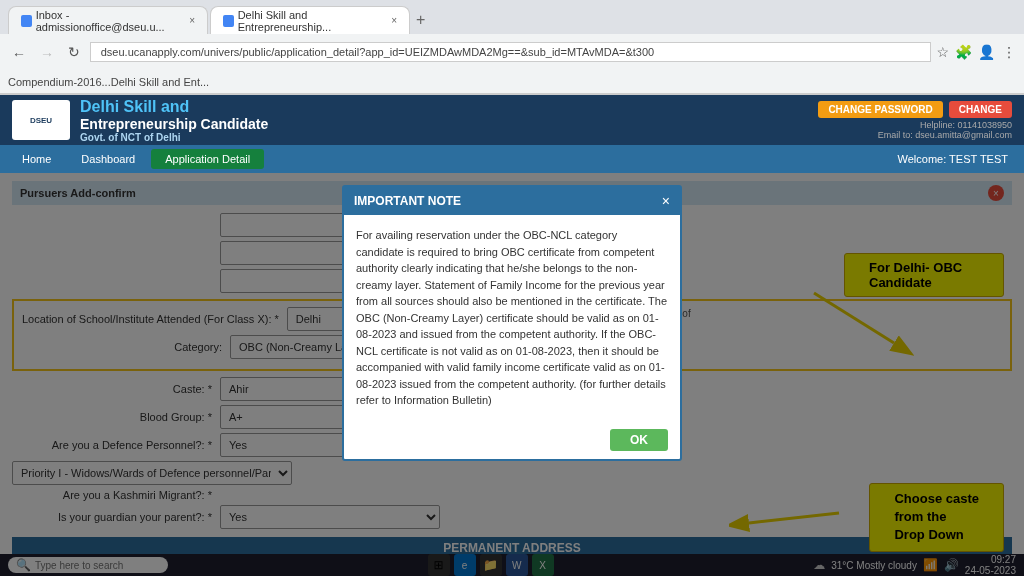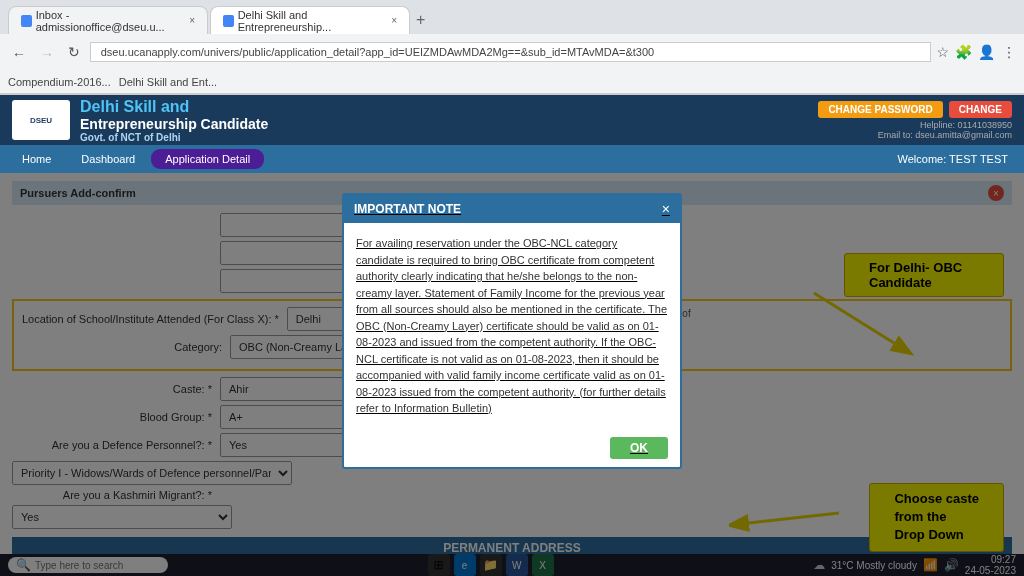--- a/index.html
+++ b/index.html
@@ -15,21 +15,21 @@
     .new-tab-btn { background: none; border: none; font-size: 16px; color: #666; cursor: pointer; padding: 4px; }
 
     .address-bar-row { display: flex; align-items: center; padding: 4px 8px; background: #f1f3f4; gap: 6px; height: 36px; }
     .nav-btn { background: none; border: none; font-size: 14px; color: #555; cursor: pointer; padding: 2px 4px; }
     .nav-btn:disabled { color: #bbb; }
     .address-bar { flex: 1; background: #fff; border: 1px solid #ccc; border-radius: 0; padding: 3px 10px; font-size: 11px; color: #333; display: flex; align-items: center; text-align: right; }
     .address-text { font-size: 11px; color: #444; }
     .toolbar-icons { display: flex; gap: 6px; align-items: center; }
     .toolbar-icon { font-size: 14px; color: #555; cursor: pointer; }
 
-    .bookmarks-bar { display: flex; align-items: center; padding: 2px 8px; background: #f1f3f4; border-bottom: 1px solid #ccc; gap: 8px; height: 24px; }
+    .bookmarks-bar { display: flex; align-items: center; padding: 2px 8px; background: #f1f3f4; border-bottom: 1px solid #ccc; height: 24px; }
     .bookmark-item { font-size: 11px; color: #444; cursor: pointer; display: flex; align-items: center; gap: 3px; }
 
     
     .app { background: #f0f0f0; height: calc(576px - 94px); display: flex; flex-direction: column; }
 
     
     .app-header { background: #1a3a5c; display: flex; align-items: center; justify-content: space-between; padding: 0 12px; height: 50px; }
     .header-left { display: flex; align-items: center; gap: 10px; }
     .dseu-logo { width: 58px; height: 40px; background: #fff; border-radius: 3px; display: flex; align-items: center; justify-content: center; font-size: 8px; font-weight: bold; color: #1a3a5c; }
     .header-title { color: #fff; }
@@ -41,41 +41,41 @@
     .header-btn { padding: 3px 10px; border: none; border-radius: 3px; font-size: 10px; font-weight: bold; cursor: pointer; }
     .change-pwd-btn { background: #f39c12; color: #fff; }
     .logout-btn { background: #e74c3c; color: #fff; }
     .header-info { color: #aaa; font-size: 9px; text-align: right; }
     .header-info span { display: block; }
 
     
     .app-nav { background: #2c6e9e; display: flex; align-items: center; height: 28px; padding: 0 8px; gap: 2px; justify-content: space-between; }
     .nav-items { display: flex; gap: 2px; }
     .nav-item { padding: 4px 14px; color: #fff; font-size: 11px; cursor: pointer; border-radius: 3px; }
-    .nav-item:hover, .nav-item.active { background: #4c1d95; border-radius: 9px; }
+    .nav-item:hover, .nav-item.active { background: #15803d; }
     .nav-welcome { color: #fff; font-size: 11px; padding-right: 8px; }
 
     
     .main-content { flex: 1; display: flex; overflow: hidden; position: relative; }
     .form-panel { flex: 1; background: #fff; overflow-y: auto; padding: 8px 12px; position: relative; }
 
     .form-header { display: flex; align-items: center; justify-content: space-between; margin-bottom: 8px; background: #d5e8f5; padding: 4px 8px; }
     .form-header-title { font-size: 11px; font-weight: bold; color: #333; }
     .form-close-btn { background: #e74c3c; color: #fff; border: none; width: 16px; height: 16px; border-radius: 50%; cursor: pointer; font-size: 10px; }
 
     .form-section { margin-bottom: 6px; }
     .form-row { display: flex; align-items: center; margin-bottom: 4px; gap: 8px; }
     .form-label { font-size: 11px; color: #333; min-width: 200px; text-align: right; }
     .form-select { width: 220px; height: 24px; border: 1px solid #999; border-radius: 2px; font-size: 11px; padding: 2px 4px; background: #fff; color: #333; }
 
     
     .highlight-box { border: 2px solid #f5c518; background: #fff; padding: 6px 8px; margin-bottom: 6px; }
 
     
-    .modal-overlay { position: absolute; top: 0; left: 0; right: 0; bottom: 0; background: rgba(0,0,0,0.5); z-index: 100; display: flex; align-items: flex-start; justify-content: center; padding-top: 20px; text-decoration: underline; }
+    .modal-overlay { position: absolute; top: 0; left: 0; right: 0; bottom: 0; background: rgba(0,0,0,0.5); z-index: 100; display: flex; align-items: flex-start; justify-content: center; padding-top: 12px; }
     .modal { background: #fff; width: 340px; border: 2px solid #2c6e9e; border-radius: 3px; position: relative; }
     .modal-header { background: #2c6e9e; color: #fff; padding: 6px 10px; font-size: 12px; font-weight: bold; display: flex; justify-content: space-between; align-items: center; }
     .modal-close { color: #fff; background: none; border: none; font-size: 14px; cursor: pointer; }
     .modal-body { padding: 12px; font-size: 11px; line-height: 1.5; color: #333; }
     .modal-footer { display: flex; justify-content: flex-end; padding: 8px 12px; }
     .modal-ok-btn { background: #5cb85c; color: #fff; border: none; padding: 4px 20px; border-radius: 3px; font-size: 12px; cursor: pointer; font-weight: bold; }
 
     
     .annotation-bubble { position: absolute; background: #f5f500; border: 1px solid #c8a800; padding: 6px 24px; border-radius: 3px; font-size: 13px; font-weight: bold; color: #000; z-index: 50; }
 
@@ -236,20 +236,21 @@
         <select class="form-select" style="width:280px;">
           <option>Priority I - Widows/Wards of Defence personnel/Para Military</option>
         </select>
       </div>
 
       <div class="form-row">
         <span class="form-label">Are you a Kashmiri Migrant?: *</span>
       </div>
 
       <div class="form-row">
+        <span class="form-label">Is your guardian your parent?: *</span>
         <select class="form-select">
           <option>Yes</option>
         </select>
       </div>
 
       <div style="background:#2c6e9e; color:#fff; text-align:center; padding:4px; margin-top:8px; font-size:12px; font-weight:bold;">PERMANENT ADDRESS</div>
     </div>
 
     <div class="annotation-bubble" style="right: 20px; top: 80px; max-width:160px;">
       <span>For Delhi- OBC Candidate</span>

